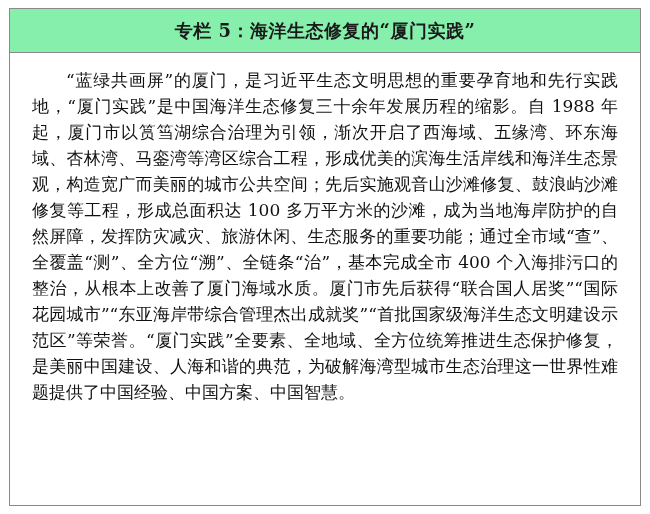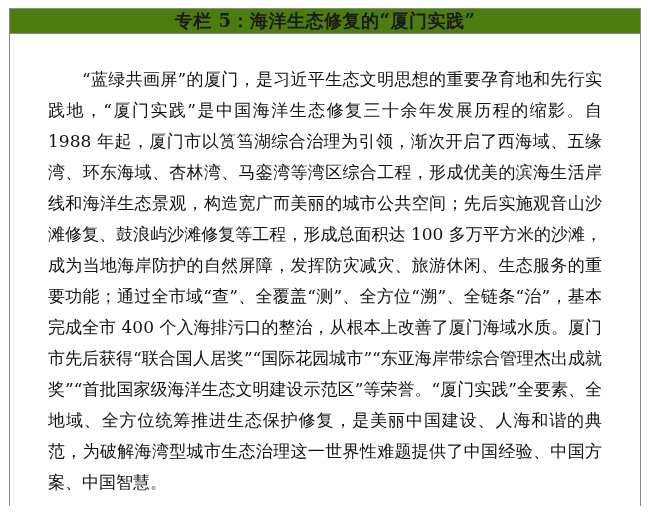--- a/index.html
+++ b/index.html
@@ -25,45 +25,45 @@
     width: 632px;
     height: 498px;
     border: 1px solid #8a8a8a;
     background: #ffffff;
     display: flex;
     flex-direction: column;
   }
   .title-bar {
     box-sizing: border-box;
     height: 44px;
-    background: #4d7c0f;
+    background: #86efac;
     border-bottom: 1px solid #8a8a8a;
     display: flex;
     align-items: center;
     justify-content: center;
   }
   .title-text {
     font-family: "DejaVu Serif", "Liberation Serif", serif;
     font-size: 18px;
     font-weight: bold;
     color: #1a1a1a;
     letter-spacing: 0.5px;
     text-align: center;
   }
   .body-area {
     box-sizing: border-box;
     flex: 1;
     padding: 14px 22px 10px 22px;
     background: #ffffff;
   }
   .para {
-    margin: 16px;
+    margin: 0;
     font-family: "DejaVu Serif", "Liberation Serif", serif;
     font-size: 17px;
-    line-height: 31px;
+    line-height: 26px;
     color: #111111;
     text-align: justify;
     text-justify: inter-character;
     text-indent: 34px;
     letter-spacing: 0px;
   }
 </style>
 </head>
 <body>
 

